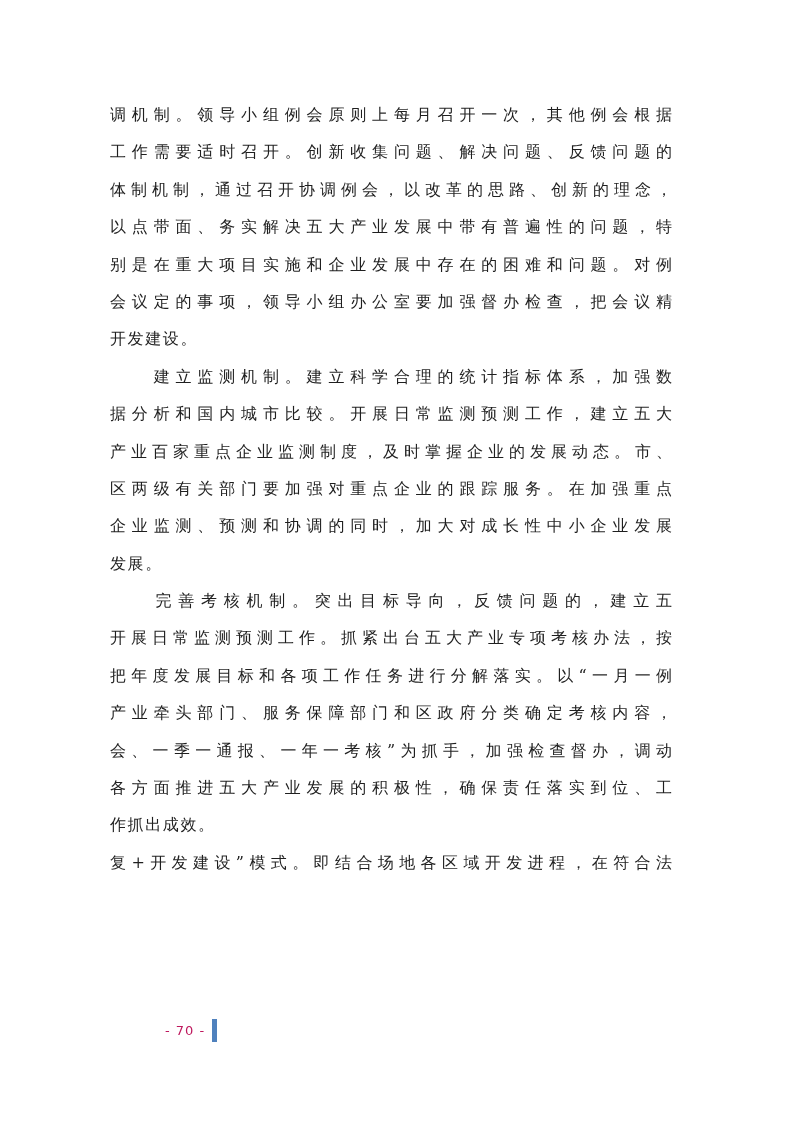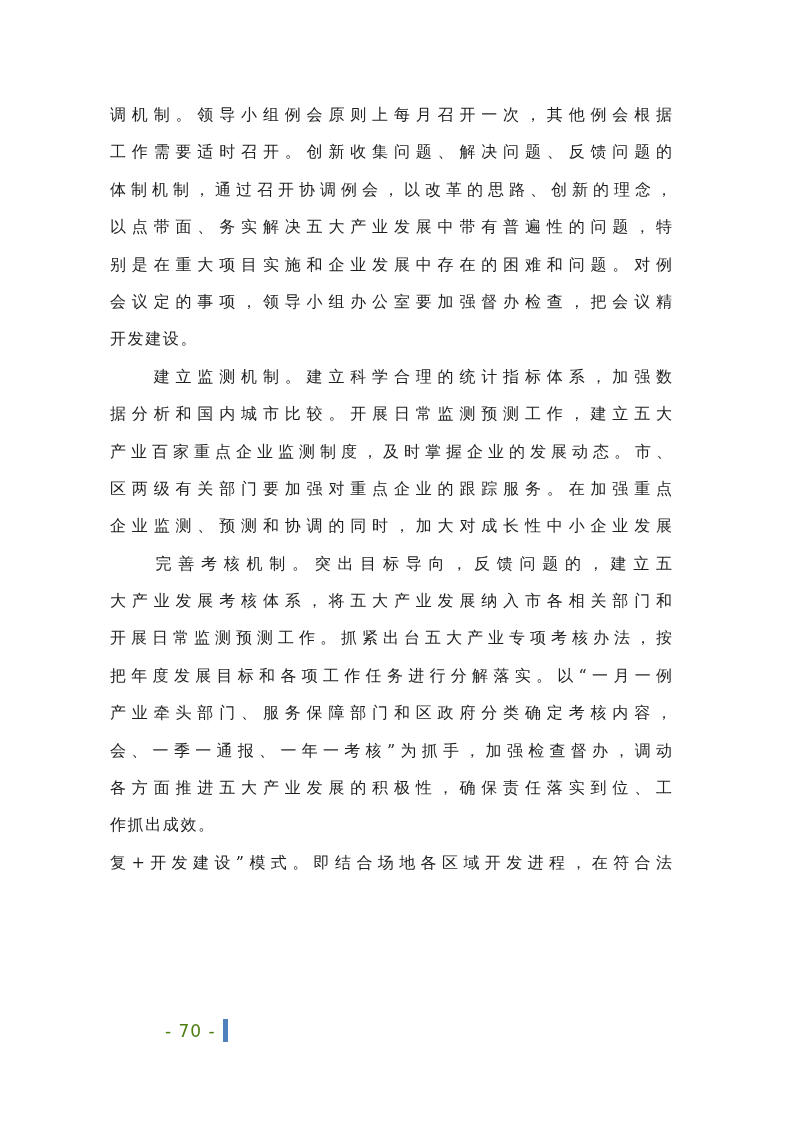--- a/index.html
+++ b/index.html
@@ -39,23 +39,23 @@
   .page-footer {
     position: absolute;
     left: 165px;
     top: 1019px;
     display: flex;
     align-items: center;
     gap: 7px;
   }
   .page-number {
     font-family: "DejaVu Sans", "Liberation Sans", sans-serif;
-    font-size: 17px;
+    font-size: 13px;
     letter-spacing: 1px;
-    color: #4d7c0f;
+    color: #be185d;
   }
   .footer-accent-bar {
     width: 5px;
     height: 23px;
     background: #4f81bd;
   }
 </style>
 </head>
 <body>
 
@@ -67,23 +67,23 @@
   <div class="text-line">以点带面、务实解决五大产业发展中带有普遍性的问题，特</div>
   <div class="text-line">别是在重大项目实施和企业发展中存在的困难和问题。对例</div>
   <div class="text-line">会议定的事项，领导小组办公室要加强督办检查，把会议精</div>
   <div class="text-line para-end">开发建设。</div>
 
   <div class="text-line">　　建立监测机制。建立科学合理的统计指标体系，加强数</div>
   <div class="text-line">据分析和国内城市比较。开展日常监测预测工作，建立五大</div>
   <div class="text-line">产业百家重点企业监测制度，及时掌握企业的发展动态。市、</div>
   <div class="text-line">区两级有关部门要加强对重点企业的跟踪服务。在加强重点</div>
   <div class="text-line">企业监测、预测和协调的同时，加大对成长性中小企业发展</div>
+  <div class="text-line para-end">发展。</div>
 
   <div class="text-line">　　完善考核机制。突出目标导向，反馈问题的，建立五</div>
-  <div class="text-line">大产业发展考核体系，将五大产业发展纳入市各相关部门和</div>
   <div class="text-line">开展日常监测预测工作。抓紧出台五大产业专项考核办法，按</div>
   <div class="text-line">把年度发展目标和各项工作任务进行分解落实。以“一月一例</div>
   <div class="text-line">产业牵头部门、服务保障部门和区政府分类确定考核内容，</div>
   <div class="text-line">会、一季一通报、一年一考核”为抓手，加强检查督办，调动</div>
   <div class="text-line">各方面推进五大产业发展的积极性，确保责任落实到位、工</div>
   <div class="text-line para-end">作抓出成效。</div>
 
   <div class="text-line">复+开发建设”模式。即结合场地各区域开发进程，在符合法</div>
 </main>
 

